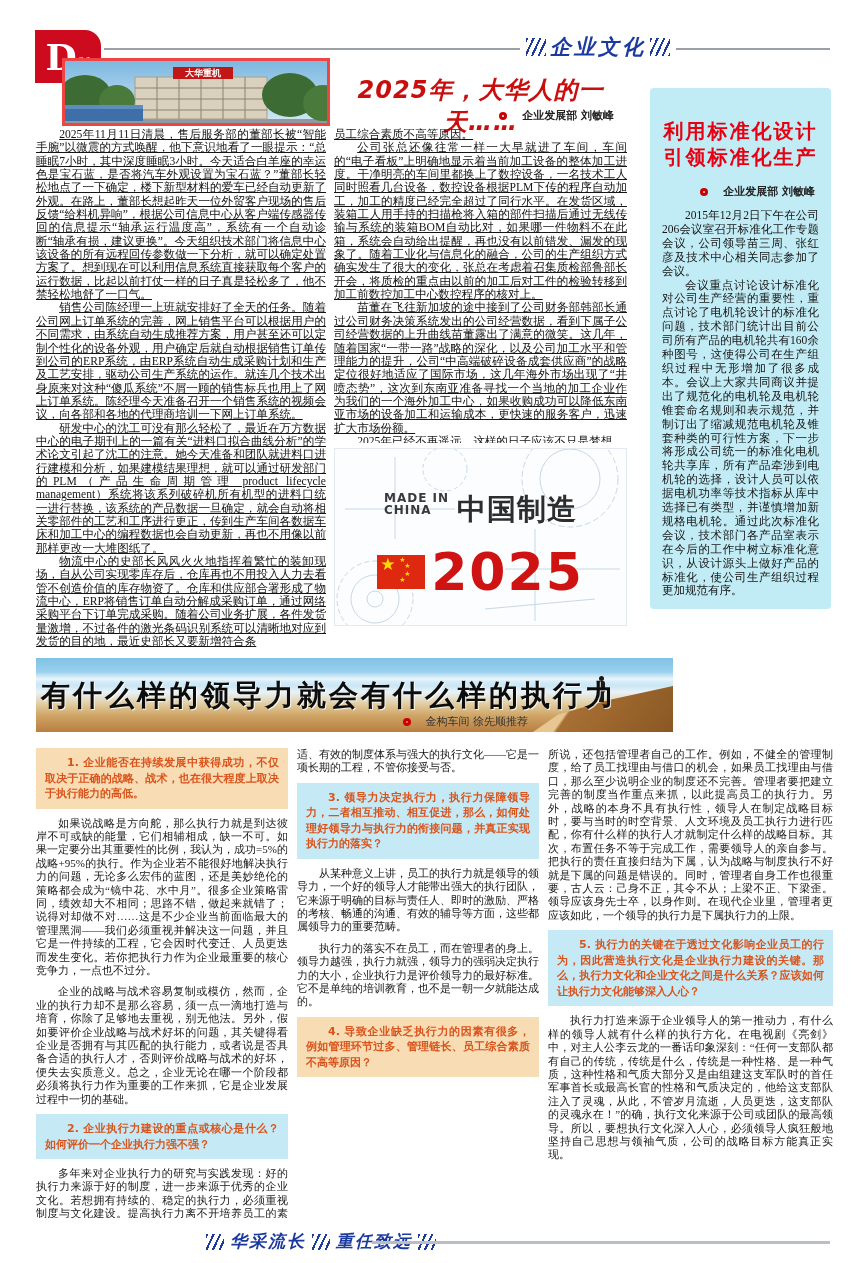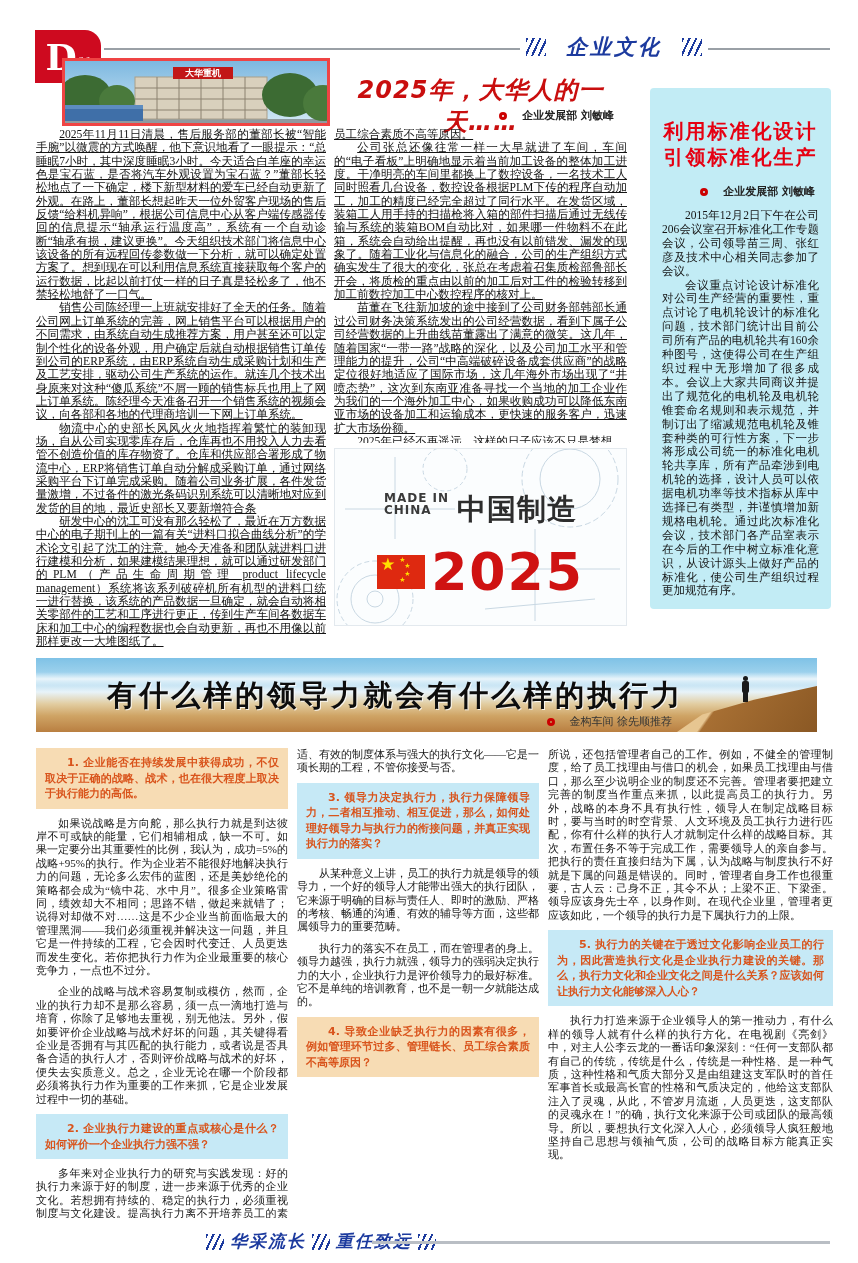--- a/index.html
+++ b/index.html
@@ -6,21 +6,21 @@
   html,body{background:#e9e9e9;}
   body{font-family:"Liberation Serif","DejaVu Serif",serif;}
   .page{position:relative;width:858px;height:1263px;margin:0 auto;background:#ffffff;overflow:hidden;}
 
   
   .edition-tab{position:absolute;left:35px;top:30px;width:66px;height:53px;background:#ce0a1f;
     border-radius:0 16px 0 0;color:#fff;display:flex;align-items:center;justify-content:center;gap:2px;}
   .edition-letter{font-family:"DejaVu Serif",serif;font-size:36px;font-weight:bold;line-height:1;}
   .edition-suffix{font-family:"DejaVu Sans",sans-serif;font-size:12px;font-weight:bold;margin-top:14px;}
   .header-rule{position:absolute;left:104px;top:48px;width:726px;height:2px;background:#9aa0a6;}
-  .section-title{position:absolute;left:520px;top:33px;background:#fff;padding:0 6px;display:flex;align-items:center;gap:20px;}
+  .section-title{position:absolute;left:520px;top:33px;background:#fff;padding:0 6px;display:flex;align-items:center;gap:4px;}
   .section-title .txt{color:#1c3a9e;font-family:"DejaVu Sans",sans-serif;font-size:21px;font-weight:bold;
     font-style:italic;letter-spacing:3px;}
   .hatch{display:inline-block;height:18px;width:20px;
     background:repeating-linear-gradient(115deg,#1c3a9e 0 2px,transparent 2px 6px);}
   .hatch.small{height:14px;width:14px;}
 
   
   .photo{position:absolute;left:62px;top:58px;width:268px;height:68px;overflow:hidden;border:3px solid #ef4444;}
   .a1-title{position:absolute;left:334px;top:74px;width:293px;text-align:center;color:#c90e0e;
     font-family:"DejaVu Sans",sans-serif;font-weight:bold;font-size:24px;font-style:italic;letter-spacing:1px;}
@@ -55,21 +55,21 @@
   
   .sidebar{position:absolute;left:650px;top:88px;width:181px;height:521px;background:#c2ecf5;border-radius:4px;
     padding:30px 12px 10px 12px;}
   .sb-title{color:#e60012;font-family:"DejaVu Sans",sans-serif;font-weight:bold;font-size:20px;line-height:26px;
     text-align:center;letter-spacing:2px;}
   .sb-byline{margin:14px 4px 10px 0;}
   .sb-body{font-size:11.5px;line-height:13.9px;text-align:justify;color:#151515;overflow:hidden;height:390px;}
   .sb-body p{text-indent:2em;}
 
   
-  .banner{position:absolute;left:36px;top:658px;width:781px;height:74px;overflow:hidden;
+  .banner{position:absolute;left:36px;top:658px;width:637px;height:74px;overflow:hidden;
     background:
       linear-gradient(180deg,#7fc2e6 0%,#a8d7ef 28%,#e8f3f9 46%,#e2cda1 62%,#cfa465 78%,#b97f41 100%);}
   .banner .streak{position:absolute;left:0;top:14px;width:100%;height:14px;
     background:linear-gradient(180deg,rgba(255,255,255,0) 0%,rgba(255,255,255,.75) 50%,rgba(255,255,255,0) 100%);}
   .banner-title{position:absolute;left:0;top:18px;width:92%;text-align:center;
     font-family:"DejaVu Sans",sans-serif;font-weight:bold;font-size:29px;letter-spacing:3px;color:#0d0d0d;
     text-shadow:1px 1px 0 rgba(255,255,255,.8);}
   .banner-byline{position:absolute;right:145px;bottom:3px;}
   .banner-byline .byline{font-weight:normal;color:#333;}
   .dune{position:absolute;right:0;bottom:0;width:140px;height:46px;
@@ -151,22 +151,22 @@
 
   <div class="a1-title">2025年，大华人的一天……</div>
   <div class="a1-byline byline">
     <span class="ring"></span>
     <span>企业发展部 刘敏峰</span>
   </div>
 
   <div class="bodycol a1-col1">
     <p>2025年11月11日清晨，售后服务部的董部长被“智能手腕”以微震的方式唤醒，他下意识地看了一眼提示：“总睡眠7小时，其中深度睡眠3小时。今天适合白羊座的幸运色是宝石蓝，是否将汽车外观设置为宝石蓝？”董部长轻松地点了一下确定，楼下新型材料的爱车已经自动更新了外观。在路上，董部长想起昨天一位外贸客户现场的售后反馈“给料机异响”，根据公司信息中心从客户端传感器传回的信息提示“轴承运行温度高”，系统有一个自动诊断“轴承有损，建议更换”。今天组织技术部门将信息中心该设备的所有远程回传参数做一下分析，就可以确定处置方案了。想到现在可以利用信息系统直接获取每个客户的运行数据，比起以前打仗一样的日子真是轻松多了，他不禁轻松地舒了一口气。</p>
     <p>销售公司陈经理一上班就安排好了全天的任务。随着公司网上订单系统的完善，网上销售平台可以根据用户的不同需求，由系统自动生成推荐方案，用户甚至还可以定制个性化的设备外观，用户确定后就自动根据销售订单传到公司的ERP系统，由ERP系统自动生成采购计划和生产及工艺安排，驱动公司生产系统的运作。就连几个技术出身原来对这种“傻瓜系统”不屑一顾的销售标兵也用上了网上订单系统。陈经理今天准备召开一个销售系统的视频会议，向各部和各地的代理商培训一下网上订单系统。</p>
+    <p>研发中心的沈工可没有那么轻松了，最近在万方数据中心的电子期刊上的一篇有关“进料口拟合曲线分析”的学术论文引起了沈工的注意。她今天准备和团队就进料口进行建模和分析，如果建模结果理想，就可以通过研发部门的PLM（产品生命周期管理 product lifecycle management）系统将该系列破碎机所有机型的进料口统一进行替换，该系统的产品数据一旦确定，就会自动将相关零部件的工艺和工序进行更正，传到生产车间各数据车床和加工中心的编程数据也会自动更新，再也不用像以前那样更改一大堆图纸了。</p>
     <p>物流中心的史部长风风火火地指挥着繁忙的装卸现场，自从公司实现零库存后，仓库再也不用投入人力去看管不创造价值的库存物资了。仓库和供应部合署形成了物流中心，ERP将销售订单自动分解成采购订单，通过网络采购平台下订单完成采购。随着公司业务扩展，各件发货量激增，不过备件的激光条码识别系统可以清晰地对应到发货的目的地，最近史部长又要新增符合条</p>
-    <p>研发中心的沈工可没有那么轻松了，最近在万方数据中心的电子期刊上的一篇有关“进料口拟合曲线分析”的学术论文引起了沈工的注意。她今天准备和团队就进料口进行建模和分析，如果建模结果理想，就可以通过研发部门的PLM（产品生命周期管理 product lifecycle management）系统将该系列破碎机所有机型的进料口统一进行替换，该系统的产品数据一旦确定，就会自动将相关零部件的工艺和工序进行更正，传到生产车间各数据车床和加工中心的编程数据也会自动更新，再也不用像以前那样更改一大堆图纸了。</p>
   </div>
 
   <div class="bodycol a1-col2">
     <p class="cont">员工综合素质不高等原因。</p>
     <p>公司张总还像往常一样一大早就进了车间，车间的“电子看板”上明确地显示着当前加工设备的整体加工进度。干净明亮的车间里都换上了数控设备，一名技术工人同时照看几台设备，数控设备根据PLM下传的程序自动加工，加工的精度已经完全超过了同行水平。在发货区域，装箱工人用手持的扫描枪将入箱的部件扫描后通过无线传输与系统的装箱BOM自动比对，如果哪一件物料不在此箱，系统会自动给出提醒，再也没有以前错发、漏发的现象了。随着工业化与信息化的融合，公司的生产组织方式确实发生了很大的变化，张总在考虑着召集质检部鲁部长开会，将质检的重点由以前的加工后对工件的检验转移到加工前数控加工中心数控程序的核对上。</p>
     <p>苗董在飞往新加坡的途中接到了公司财务部韩部长通过公司财务决策系统发出的公司经营数据，看到下属子公司经营数据的上升曲线苗董露出了满意的微笑。这几年，随着国家“一带一路”战略的深化，以及公司加工水平和管理能力的提升，公司“中高端破碎设备成套供应商”的战略定位很好地适应了国际市场，这几年海外市场出现了“井喷态势”，这次到东南亚准备寻找一个当地的加工企业作为我们的一个海外加工中心，如果收购成功可以降低东南亚市场的设备加工和运输成本，更快速的服务客户，迅速扩大市场份额。</p>
     <p>2025年已经不再遥远，这样的日子应该不只是梦想。</p>
   </div>
 
   <div class="graphic">

